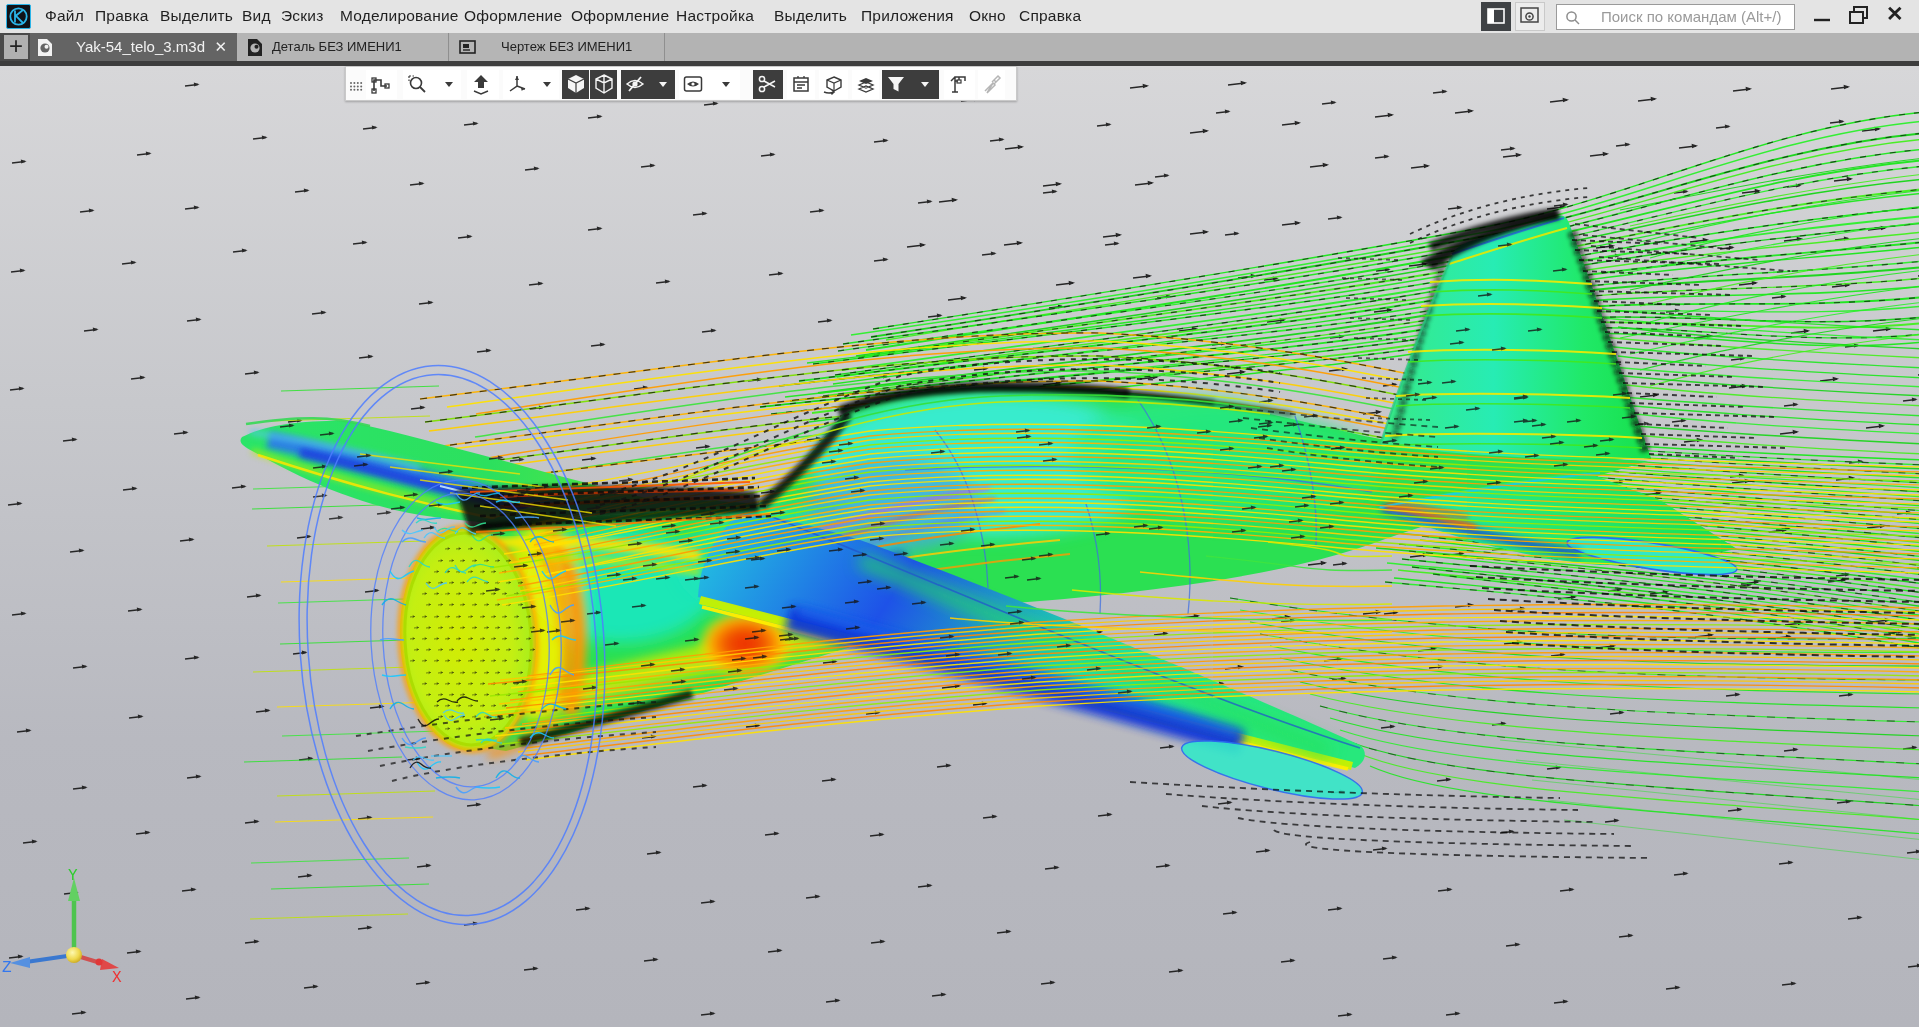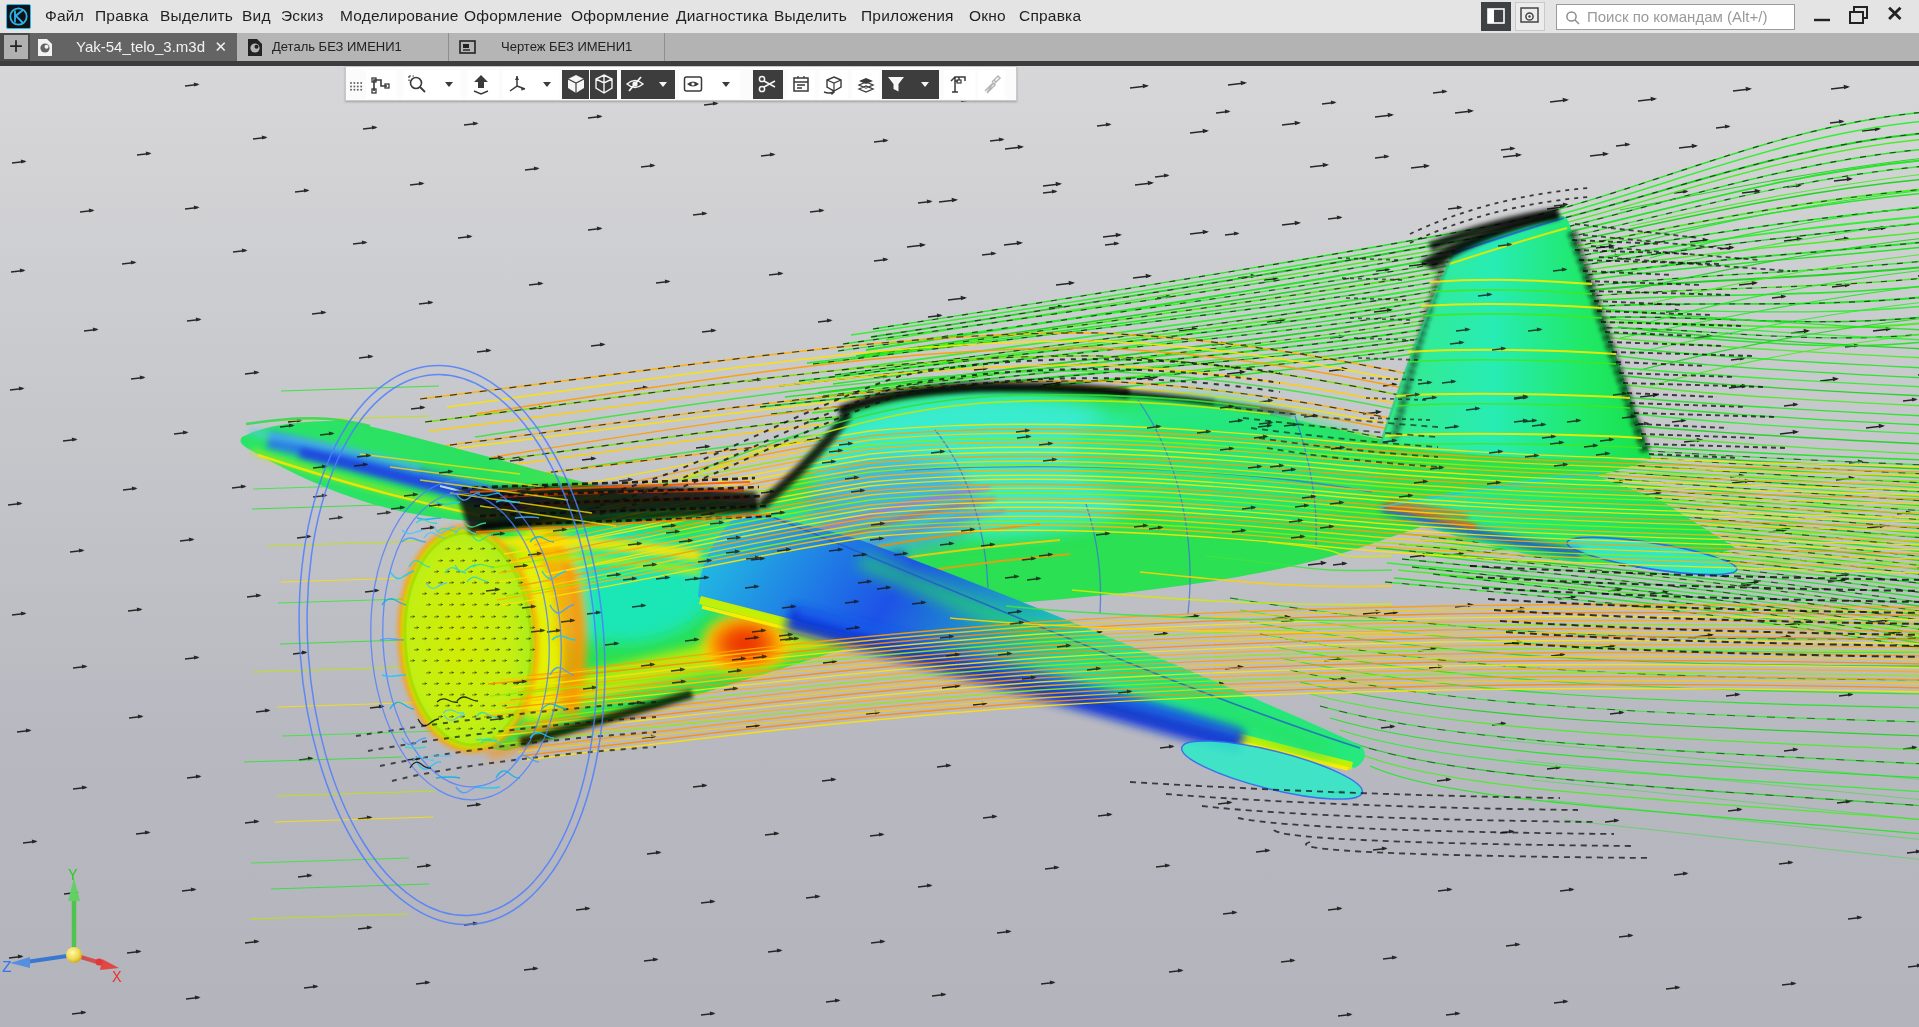--- a/index.html
+++ b/index.html
@@ -8,21 +8,21 @@
 #tabbar{position:absolute;left:0;top:33px;width:1919px;height:28px;background:#b3b3b3}
 #tabdark{position:absolute;left:0;top:0;width:237px;height:28px;background:#4a4a4a}
 #plusbtn{position:absolute;left:4px;top:2px;width:24px;height:24px;background:#b0b0b0;color:#222;font-size:24px;line-height:22px;text-align:center}
 #tab1{position:absolute;left:30px;top:0;width:207px;height:28px;background:#646464;color:#f2f2f2;font-size:15px;line-height:28px}
 .tabl{position:absolute;top:0;height:28px;background:#b5b5b5;color:#222;font-size:13px;line-height:28px;border-right:1px solid #8f8f8f}
 #strip{position:absolute;left:0;top:61px;width:1919px;height:5px;background:#3d3d3d}
 #vp{position:absolute;left:0;top:0}
 #toolbar{position:absolute;left:345px;top:66px;width:672px;height:35px;background:#fbfbfb;border:1px solid #c9c9c9;box-shadow:0 1px 2px rgba(0,0,0,.25)}
 .tb{position:absolute;top:3px;height:29px;background:#fff}
 .tbd{background:#3d3d3d}
-#srch{position:absolute;left:1556px;top:4px;width:239px;height:26px;background:#fff;border:1px solid #9a9a9a;color:#9a9a9a;font-size:15px;line-height:24px;padding-left:30px}
+#srch{position:absolute;left:1556px;top:4px;width:239px;height:26px;background:#fff;border:1px solid #9a9a9a;color:#9a9a9a;font-size:15px;line-height:24px;padding-left:44px}
 .winbtn{position:absolute;top:0;color:#222}
 </style></head><body>
 <svg id="vp" viewBox="0 0 1919 1027" width="1919" height="1027" xmlns="http://www.w3.org/2000/svg">
     <defs>
 <linearGradient id="bgG" x1="0" y1="0" x2="0" y2="1">
  <stop offset="0" stop-color="#d7d7d9"></stop>
  <stop offset="0.35" stop-color="#c7c8cc"></stop>
  <stop offset="0.7" stop-color="#b8b9c0"></stop>
  <stop offset="1" stop-color="#b4b5bc"></stop>
 </linearGradient>
@@ -1148,21 +1148,21 @@
         <path d="M8,5.5 L8,17.5 M8,11.5 L16.5,4.5 M9,10.8 L16.5,18.5" stroke="#2ab4e8" stroke-width="1.8" fill="none"></path>
       </svg></div>
  <span style="left:45px">Файл</span>
     <span style="left:95px">Правка</span>
     <span style="left:160px">Выделить</span>
     <span style="left:242px">Вид</span>
     <span style="left:281px">Эскиз</span>
     <span style="left:340px">Моделирование</span>
     <span style="left:464px">Оформление</span>
     <span style="left:571px">Оформление</span>
-    <span style="left:676px">Диагностика</span>
+    <span style="left:676px">Настройка</span>
     <span style="left:774px">Выделить</span>
     <span style="left:861px">Приложения</span>
     <span style="left:969px">Окно</span>
     <span style="left:1019px">Справка</span>
  <div style="position:absolute;left:1481px;top:2px;width:30px;height:29px;background:#3f4245"><svg width="30" height="29">
         <rect x="7" y="7" width="16" height="14" fill="none" stroke="#fff" stroke-width="1.6"></rect>
         <rect x="7" y="7" width="6" height="14" fill="#fff"></rect>
       </svg></div>
  <div style="position:absolute;left:1515px;top:2px;width:30px;height:29px;background:#ececec;border:1px solid #c9c9c9"><svg width="28" height="27">
         <rect x="5" y="5" width="17" height="14" fill="none" stroke="#444" stroke-width="1.5"></rect>

